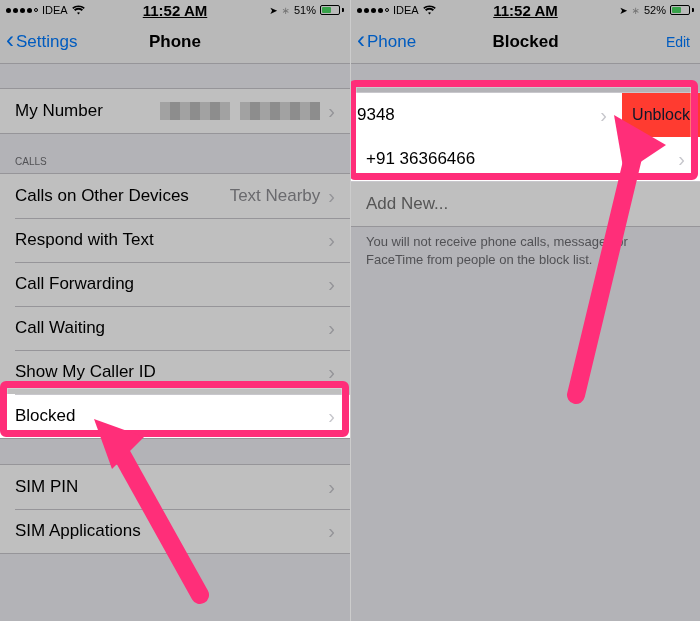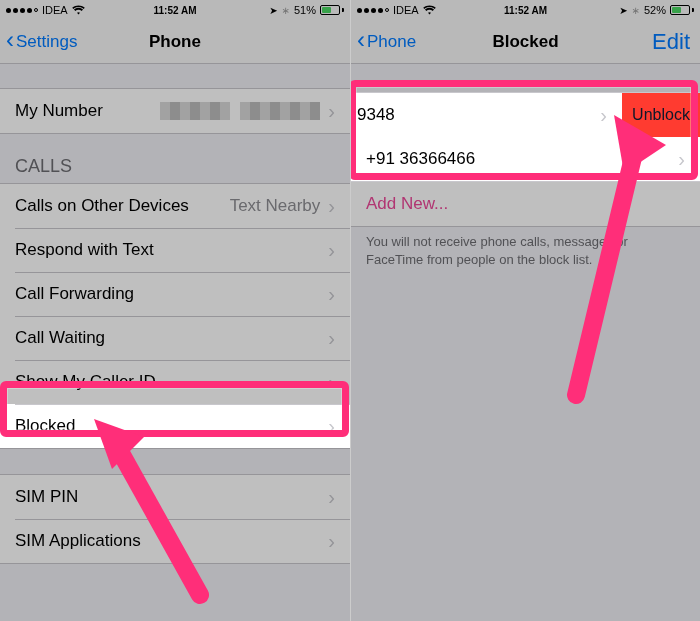--- a/index.html
+++ b/index.html
@@ -19,39 +19,39 @@
   .status-bar {
     height: 20px; display:flex; align-items:center; justify-content:space-between;
     padding: 6px 6px; font-size: 11px; font-weight: 500; color:#000; background:#f7f7f7;
   }
   .status-left, .status-right { display:flex; align-items:center; gap:4px; }
   .signal-dots { display:flex; gap:2px; }
   .signal-dots span { width:5px; height:5px; border-radius:50%; background:#000; display:inline-block; }
   .signal-dots span.empty { background:transparent; border:1px solid #000; width:4px; height:4px; }
   .carrier { font-size:11px; }
   .wifi-icon svg { display:block; }
-  .time { font-weight:600; position:absolute; left:50%; transform:translateX(-50%); font-size:10px; }
+  .time { font-weight:600; position:absolute; left:50%; transform:translateX(-50%); font-size:15px;text-decoration:underline; }
   .battery { display:flex; align-items:center; gap:2px; }
   .battery-body { width:20px; height:10px; border:1px solid #000; border-radius:2px; position:relative; }
   .battery-fill { position:absolute; left:1px; top:1px; bottom:1px; background:#4cd964; border-radius:1px; }
   .battery-tip { width:2px; height:4px; background:#000; border-radius:0 1px 1px 0; }
   .loc-icon, .bt-icon { font-size:10px; }
   
   
   .nav-bar {
     height: 44px; background:#f7f7f7; border-bottom:1px solid #c8c7cc;
     display:flex; align-items:center; justify-content:center; position:relative;
   }
   .nav-title { font-size:17px; font-weight:600; color:#000; }
   .nav-back { position:absolute; left:6px; display:flex; align-items:center; color:#007aff; font-size:17px; cursor:pointer; }
   .nav-back .chev { font-size:24px; margin-right:2px; line-height:1; margin-top:-3px; font-weight:300; }
-  .nav-edit { position:absolute; right:10px; color:#007aff; font-size:22px; cursor:pointer;margin-left:48px; }
-  
-  
-  .section-header { font-size:18px; color:#6d6d72; padding: 22px 3px 6px 15px; text-transform:uppercase; }
+  .nav-edit { position:absolute; right:10px; color:#007aff; font-size:14px; cursor:pointer;margin-left:48px; }
+  
+  
+  .section-header { font-size:10px; color:#6d6d72; padding: 22px 3px 6px 15px; text-transform:uppercase; }
   .cell-group { background:#fff; border-top:1px solid #c8c7cc; border-bottom:1px solid #c8c7cc; }
   .cell {
     min-height:44px; padding:0 15px; display:flex; align-items:center; justify-content:space-between;
     font-size:17px; color:#000; position:relative; background:#fff;
   }
   .cell + .cell::before {
     content:""; position:absolute; top:0; left:15px; right:0; height:1px; background:#c8c7cc;
   }
   .cell-label { flex:1; }
   .cell-right { display:flex; align-items:center; gap:8px; color:#8e8e93; font-size:17px; }
@@ -64,21 +64,21 @@
   .switch .knob { width:27px; height:27px; border-radius:50%; background:#fff; position:absolute; top:1px; left:1px; box-shadow:0 2px 3px rgba(0,0,0,0.2); }
   
   
   .pixelated { width:160px; height:18px; display:flex; gap:0; }
   .pixelated span { flex:1; background:#bdbdbd; }
   .pixelated span:nth-child(odd){ background:#d9d9d9; }
   .pixelated span.gap { background:transparent; }
   
   
   .footer-note { color:#6d6d72; font-size:13px; padding:6px 15px; line-height:1.35; }
-  .add-new { color:#ec4899; }
+  .add-new { color:#737373; }
   .unblock-btn { background:#ff3b30; color:#0f172a; font-size:16px; display:flex; align-items:center; justify-content:center; height:44px; width:78px; }
   .row-slide { display:flex; overflow:hidden; }
   .row-slide .cell { flex:1; padding-left:6px; }
   .row-slide.shifted .cell { transform:translateX(0); }
   
   
   .highlight-box {
     position:absolute; border:7px solid #ff2e79; border-radius:6px; z-index:7; pointer-events:none;
     box-shadow: 0 0 0 1px rgba(255,255,255,0.3) inset;
   }

